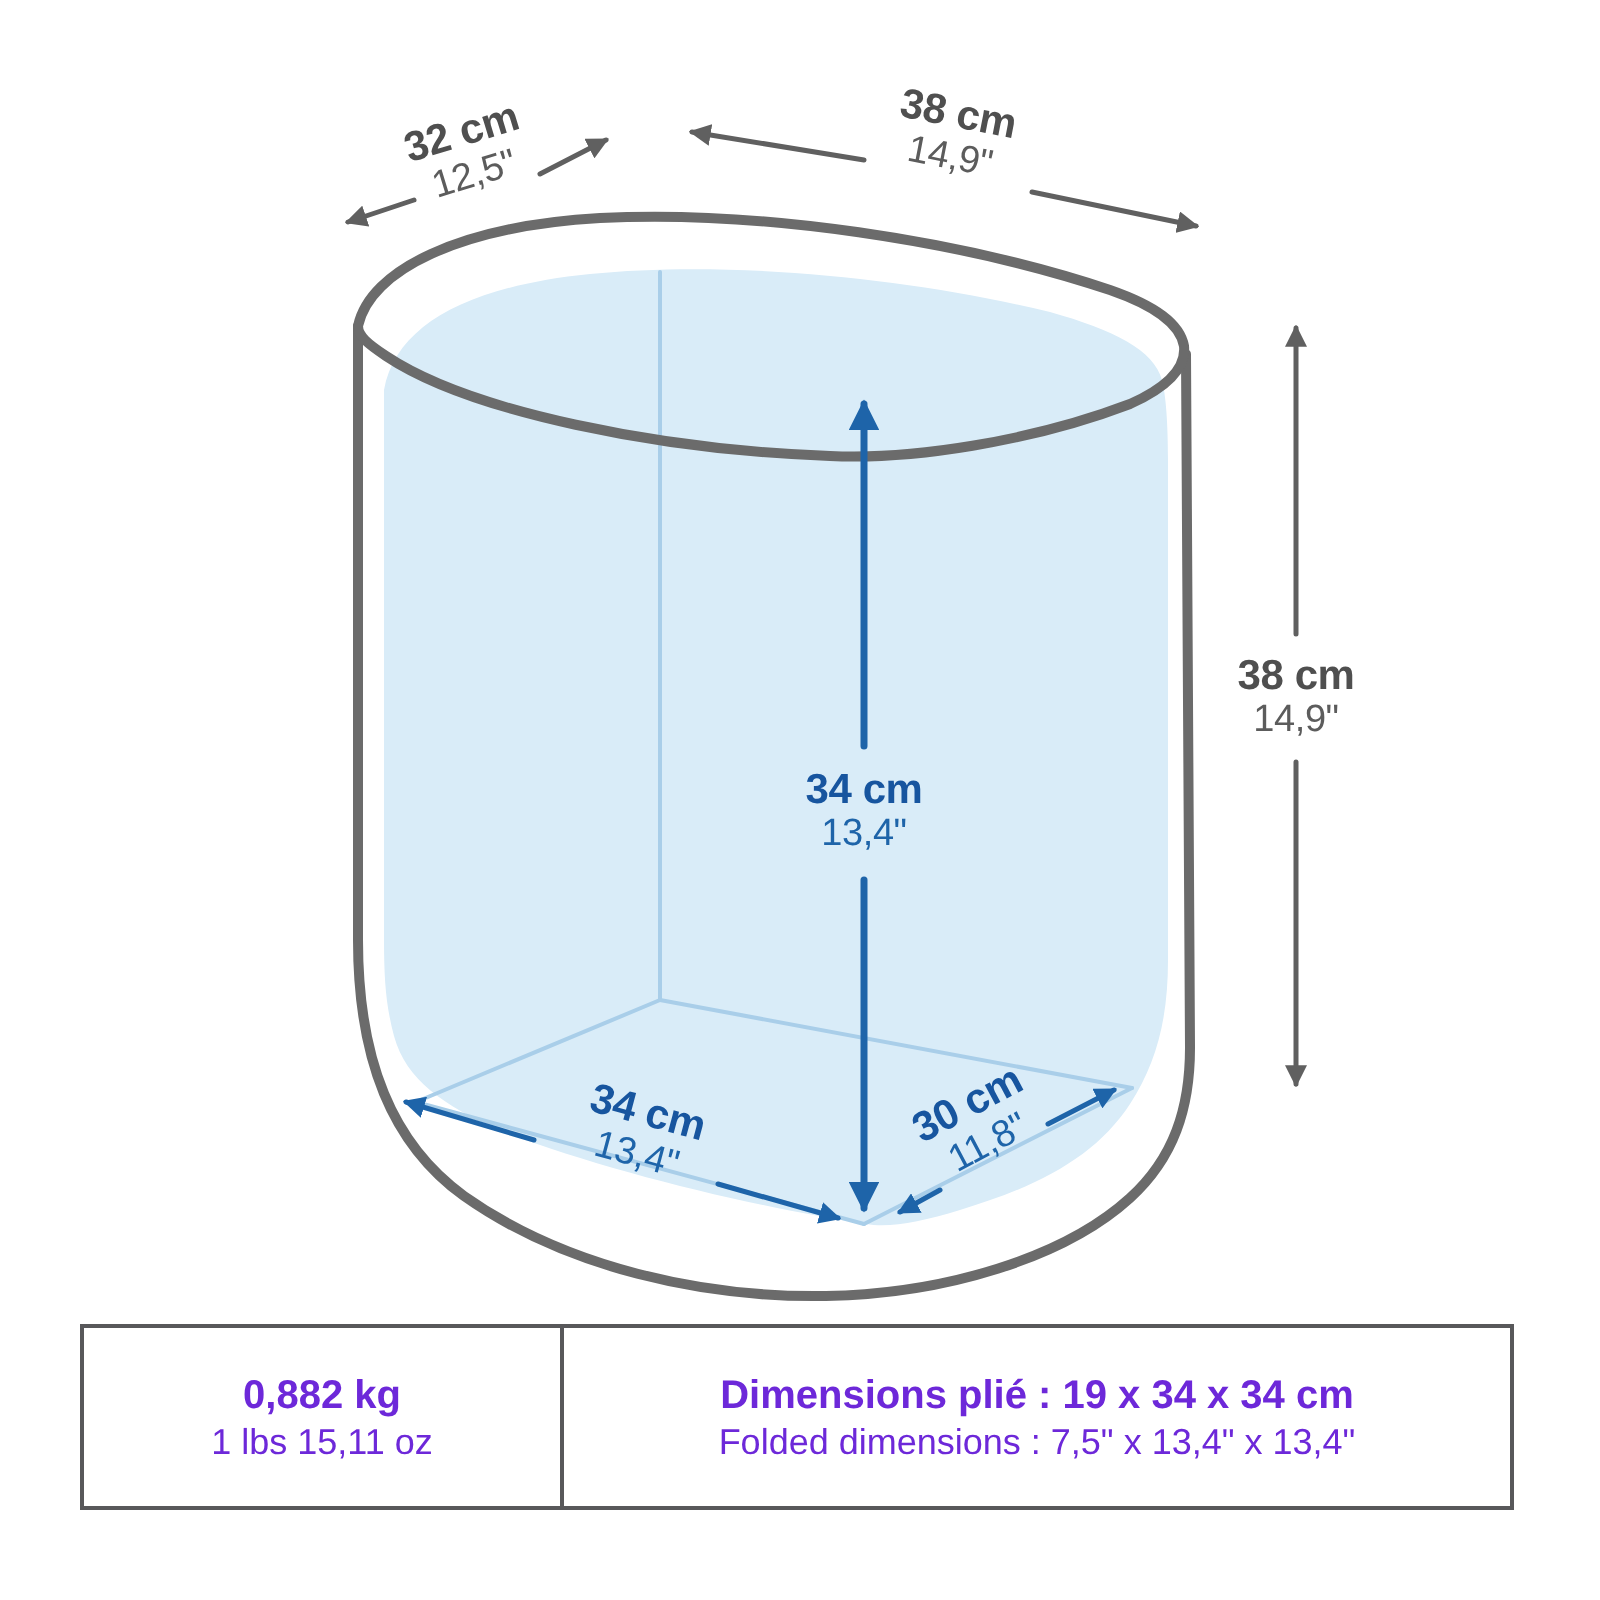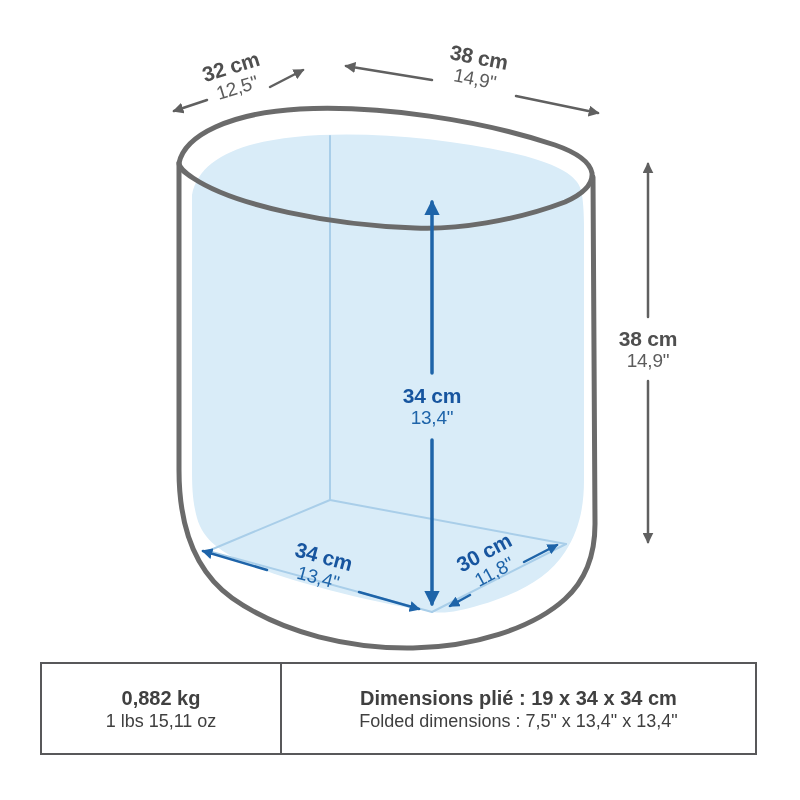--- a/index.html
+++ b/index.html
@@ -14,21 +14,21 @@
   .dim-label .metric{font-size:21px;font-weight:bold;line-height:22px;}
   .dim-label .imperial{font-size:19px;line-height:21px;}
   .dim-label.gray .metric{color:#4f4f4f;}
   .dim-label.gray .imperial{color:#5c5c5c;}
   .dim-label.blue .metric{color:#17559f;}
   .dim-label.blue .imperial{color:#1e64a9;}
 
   .spec-table{position:absolute;left:40px;top:662px;width:717px;height:93px;
               border:2px solid #58585a;box-sizing:border-box;display:flex;}
   .spec-cell{display:flex;flex-direction:column;justify-content:center;
-             align-items:center;text-align:center;color:#404040;}
+             align-items:center;text-align:center;color:#6d28d9;}
   .spec-cell.left{width:240px;border-right:2px solid #58585a;box-sizing:border-box;}
   .spec-cell.right{flex:1;}
   .spec-cell .primary{font-size:20px;font-weight:bold;line-height:24px;}
   .spec-cell .secondary{font-size:18px;line-height:22px;}
 </style>
 </head>
 <body>
 
 <div class="stage">
 

